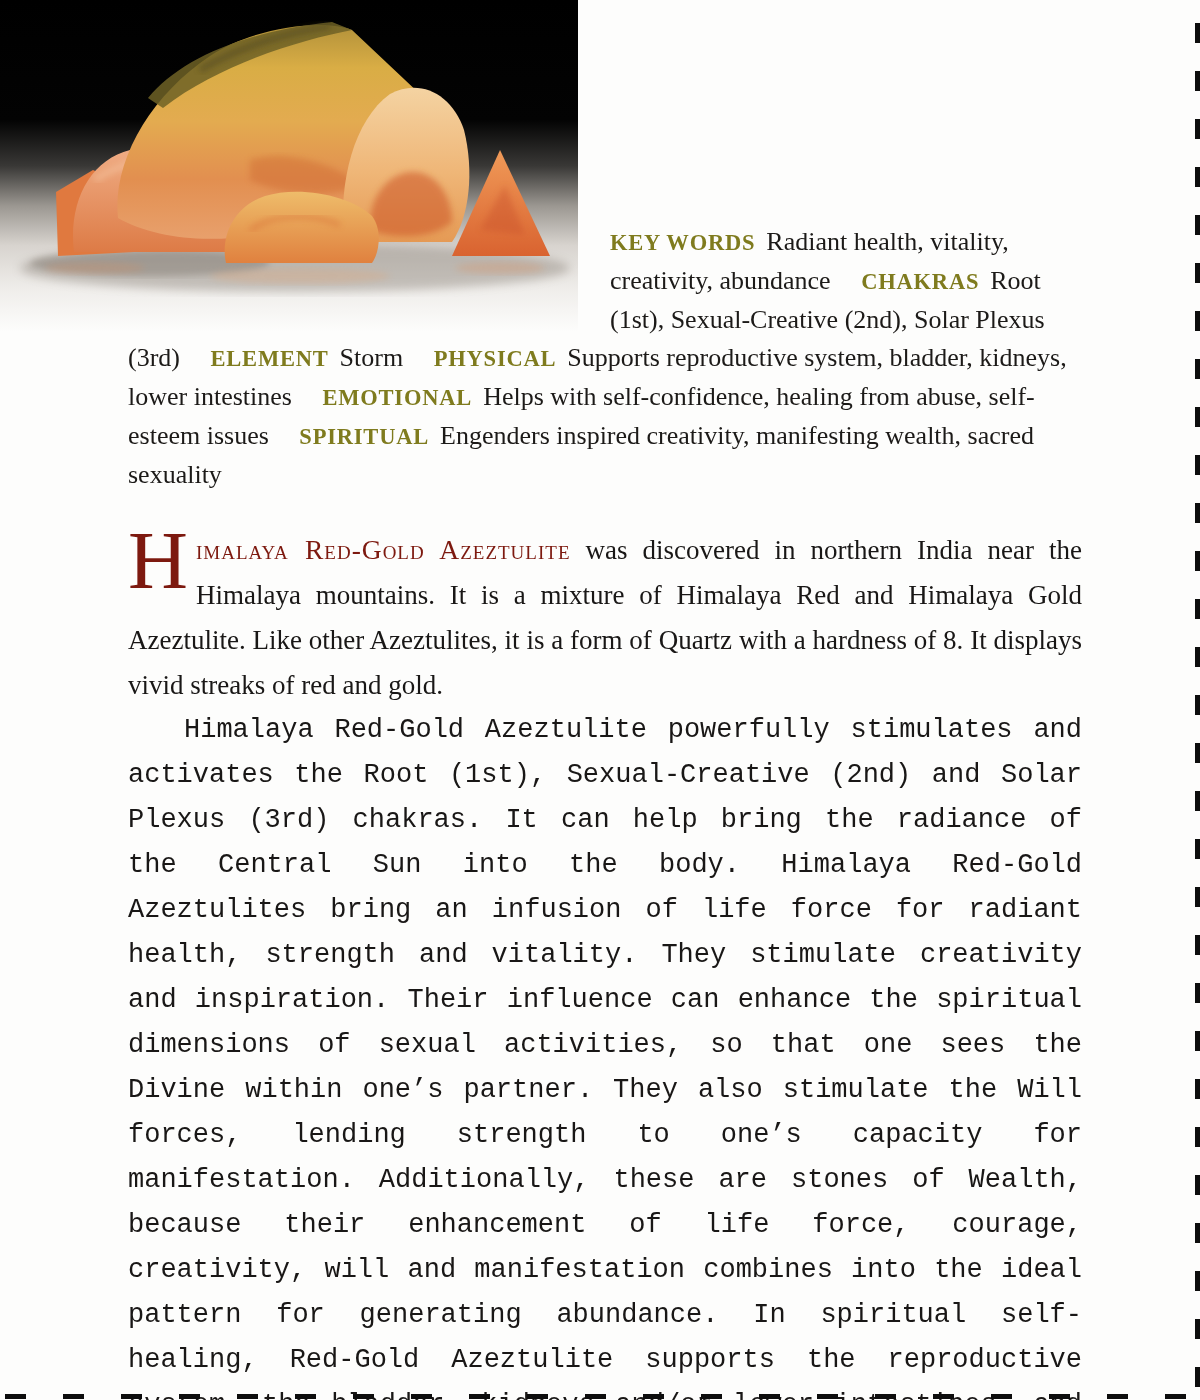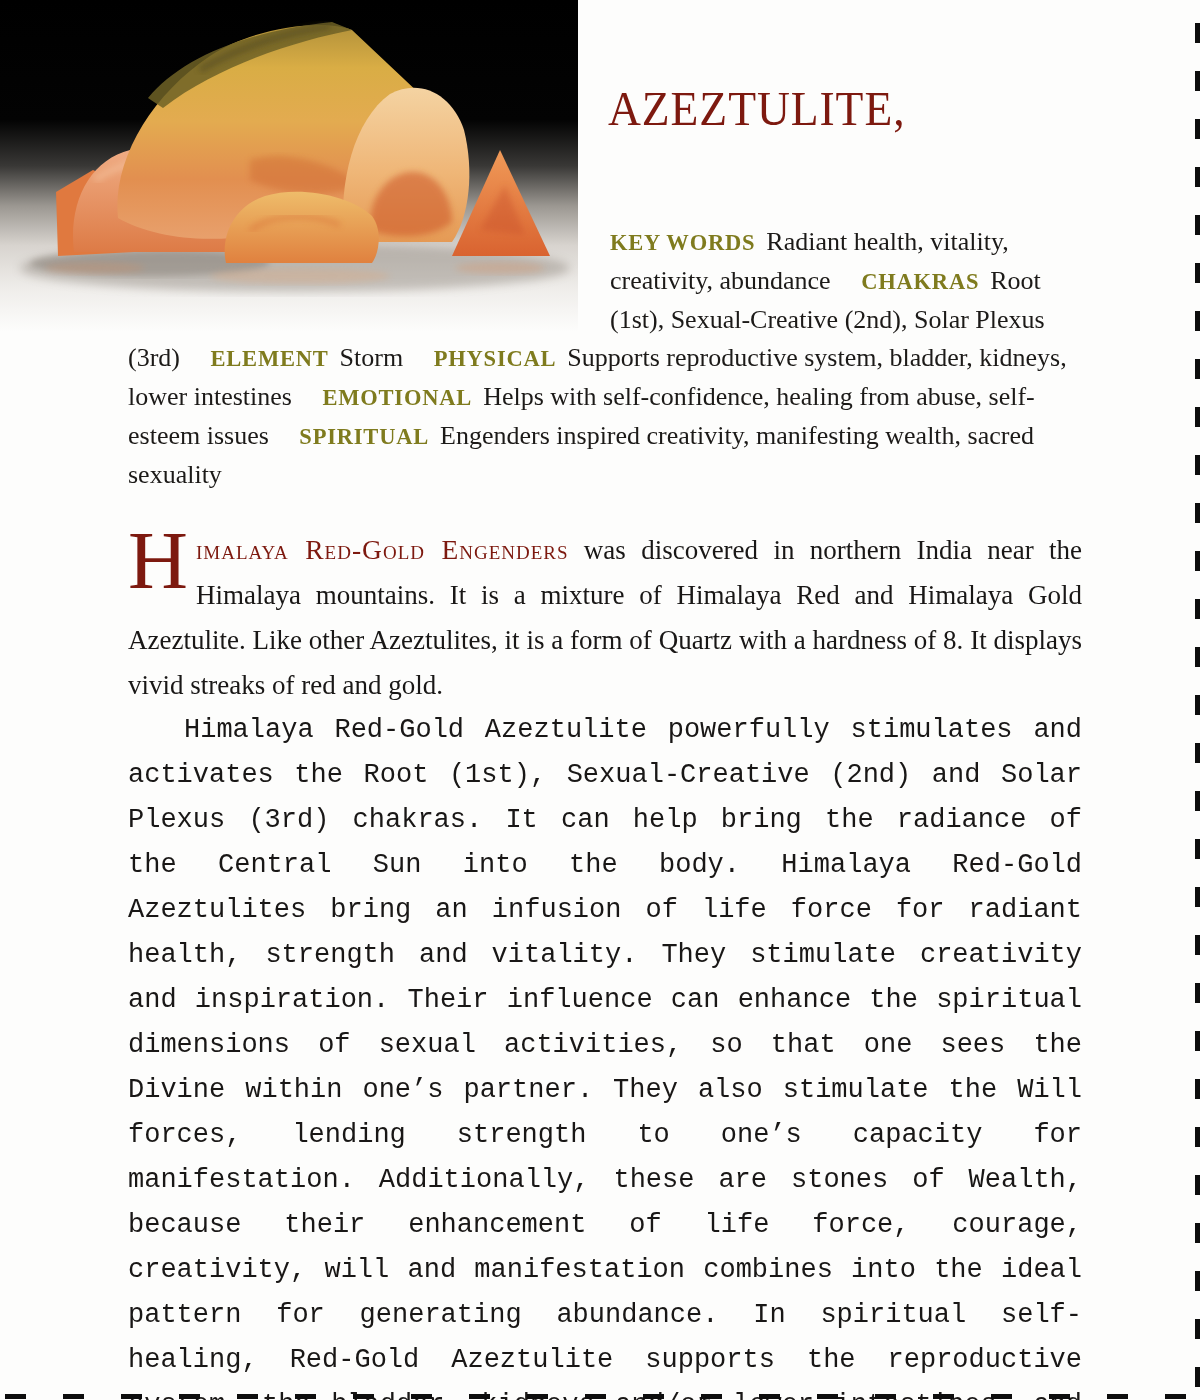--- a/index.html
+++ b/index.html
@@ -196,28 +196,27 @@
       <path d="M452,256 L500,150 L550,256 Z" fill="url(#gTri)"></path>
       <path d="M480,230 L505,185 L525,235 Z" fill="#c8502a" opacity="0.4" filter="url(#soft2)"></path>
 
       <ellipse cx="300" cy="276" rx="90" ry="8" fill="#e6a06a" opacity="0.25" filter="url(#soft2)"></ellipse>
       <ellipse cx="500" cy="268" rx="45" ry="6" fill="#e08a55" opacity="0.25" filter="url(#soft2)"></ellipse>
       <ellipse cx="95" cy="268" rx="50" ry="6" fill="#e08a55" opacity="0.22" filter="url(#soft2)"></ellipse>
     </svg>
   </figure>
 
   <div class="title">
-    <span class="tline-wrap"><span class="tline">AZEZTULITE,</span></span>
   </div>
 
   <div class="content">
 
     <p class="attrs"><span class="wrap-spacer"></span><span class="attr-item"><span class="attr-label">KEY WORDS</span><span>Radiant health, vitality, creativity, abundance</span></span> <span class="attr-item"><span class="attr-label">CHAKRAS</span><span>Root (1st), Sexual-Creative (2nd), Solar Plexus (3rd)</span></span> <span class="attr-item"><span class="attr-label">ELEMENT</span><span>Storm</span></span> <span class="attr-item"><span class="attr-label">PHYSICAL</span><span>Supports reproductive system, bladder, kidneys, lower intestines</span></span> <span class="attr-item"><span class="attr-label">EMOTIONAL</span><span>Helps with self-confidence, healing from abuse, self-esteem issues</span></span> <span class="attr-item"><span class="attr-label">SPIRITUAL</span><span>Engenders inspired creativity, manifesting wealth, sacred sexuality</span></span> </p>
 
-    <p class="body-para para1"><span class="dropcap">H</span><span class="lead">imalaya Red-Gold Engenders</span><span> was discovered in northern India near the Himalaya mountains. It is a mixture of Himalaya Red and Himalaya Gold Azeztulite. Like other Azeztulites, it is a form of Quartz with a hardness of 8. It displays vivid streaks of red and gold.</span></p>
+    <p class="body-para para1"><span class="dropcap">H</span><span class="lead">imalaya Red-Gold Azeztulite</span><span> was discovered in northern India near the Himalaya mountains. It is a mixture of Himalaya Red and Himalaya Gold Azeztulite. Like other Azeztulites, it is a form of Quartz with a hardness of 8. It displays vivid streaks of red and gold.</span></p>
 
     <p class="body-para para2">Himalaya Red-Gold Azeztulite powerfully stimulates and activates the Root (1st), Sexual-Creative (2nd) and Solar Plexus (3rd) chakras. It can help bring the radiance of the Central Sun into the body. Himalaya Red-Gold Azeztulites bring an infusion of life force for radiant health, strength and vitality. They stimulate creativity and inspiration. Their influence can enhance the spiritual dimensions of sexual activities, so that one sees the Divine within one’s partner. They also stimulate the Will forces, lending strength to one’s capacity for manifestation. Additionally, these are stones of Wealth, because their enhancement of life force, courage, creativity, will and manifestation combines into the ideal pattern for generating abundance. In spiritual self-healing, Red-Gold Azeztulite supports the reproductive system, the bladder, kidneys and/or lower intestines, and one’s capacity to resist disease. Emotionally, they offer spiritual aid to those working with past issues of abuse, lack of self-confidence or self-esteem. They combine synergistically with Moldavite, Libyan Gold Tektite, Golden Labradorite, Carnelian and Tibetan Tektite.</p>
 
   </div>
 
   <div class="edge-right"></div>
   <div class="edge-bottom"></div>
 </div>
 
 </body></html>

